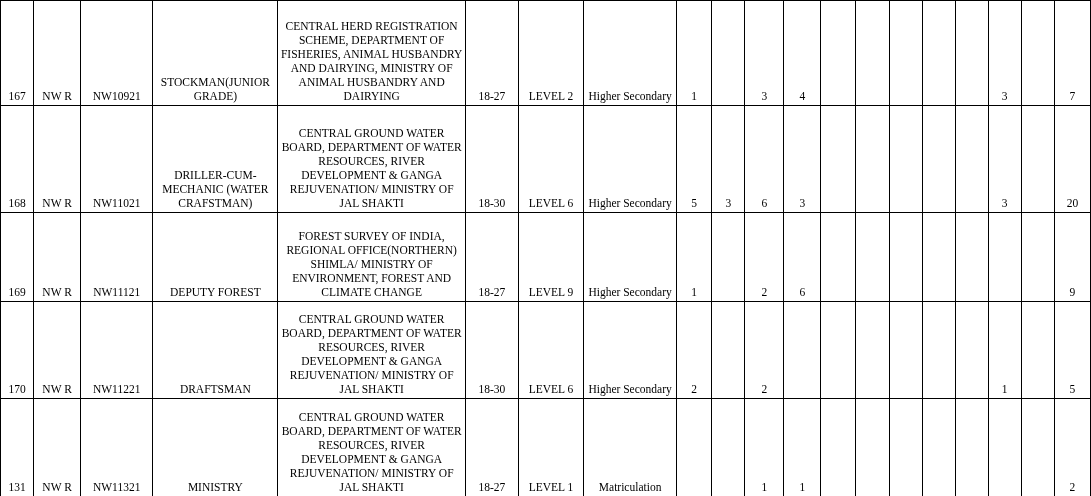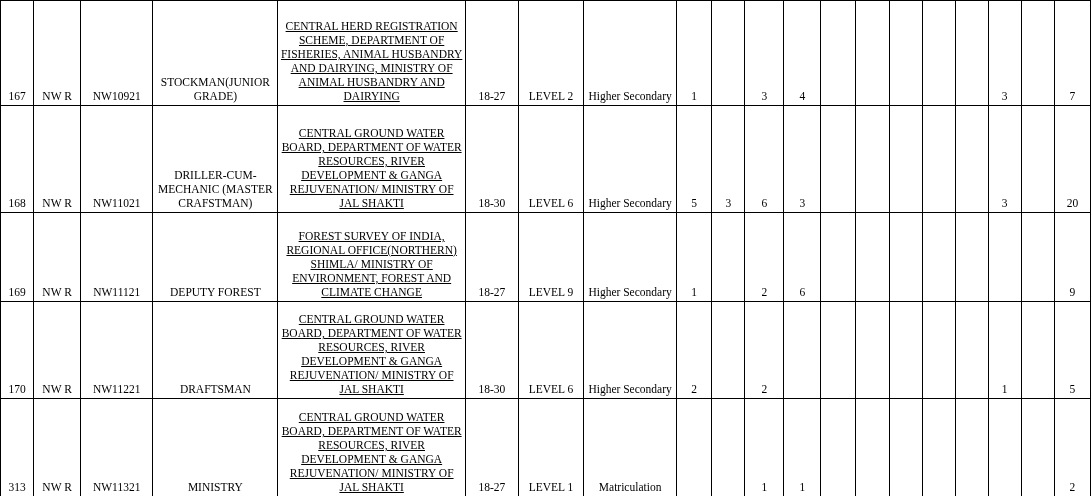--- a/index.html
+++ b/index.html
@@ -47,21 +47,21 @@
   col.c-n5       { width: 35px; }
   col.c-n6       { width: 33px; }
   col.c-n7       { width: 33px; }
   col.c-n8       { width: 33px; }
   col.c-n9       { width: 33px; }
   col.c-n10      { width: 33px; }
   col.c-n11      { width: 33px; }
   col.c-total    { width: 36px; }
 
   td.cell-region { line-height: 1.15; }
-  td.cell-dept   { line-height: 1.24; text-decoration: underline; }
+  td.cell-dept   { line-height: 1.24; }
   td.cell-post   { line-height: 1.24; font-family: Liberation Serif, serif; }
   td.num         { text-align: center; }
 </style>
 </head>
 <body>
 
 <table class="recruitment-table">
   <colgroup>
     <col class="c-sno">
       <col class="c-region">
@@ -106,21 +106,21 @@
       <td class="num"></td>
       <td class="num">3</td>
       <td class="num"></td>
       <td class="num">7</td>
     </tr>
 
     <tr style="height:107px">
       <td class="num">168</td>
       <td class="cell-region">NW R</td>
       <td>NW11021</td>
-      <td class="cell-post">DRILLER-CUM-MECHANIC (MASTER CRAFSTMAN)</td>
+      <td class="cell-post">DRILLER-CUM-MECHANIC (WATER CRAFSTMAN)</td>
       <td class="cell-dept">CENTRAL GROUND WATER BOARD, DEPARTMENT OF WATER RESOURCES, RIVER DEVELOPMENT &amp; GANGA REJUVENATION/ MINISTRY OF JAL SHAKTI</td>
       <td>18-30</td>
       <td>LEVEL 6</td>
       <td>Higher Secondary</td>
       <td class="num">5</td>
       <td class="num">3</td>
       <td class="num">6</td>
       <td class="num">3</td>
       <td class="num"></td>
       <td class="num"></td>
@@ -172,21 +172,21 @@
       <td class="num"></td>
       <td class="num"></td>
       <td class="num"></td>
       <td class="num"></td>
       <td class="num">1</td>
       <td class="num"></td>
       <td class="num">5</td>
     </tr>
 
     <tr style="height:98px">
-      <td class="num">313</td>
+      <td class="num">131</td>
       <td class="cell-region">NW R</td>
       <td>NW11321</td>
       <td class="cell-post">MINISTRY</td>
       <td class="cell-dept">CENTRAL GROUND WATER BOARD, DEPARTMENT OF WATER RESOURCES, RIVER DEVELOPMENT &amp; GANGA REJUVENATION/ MINISTRY OF JAL SHAKTI</td>
       <td>18-27</td>
       <td>LEVEL 1</td>
       <td>Matriculation</td>
       <td class="num"></td>
       <td class="num"></td>
       <td class="num">1</td>

